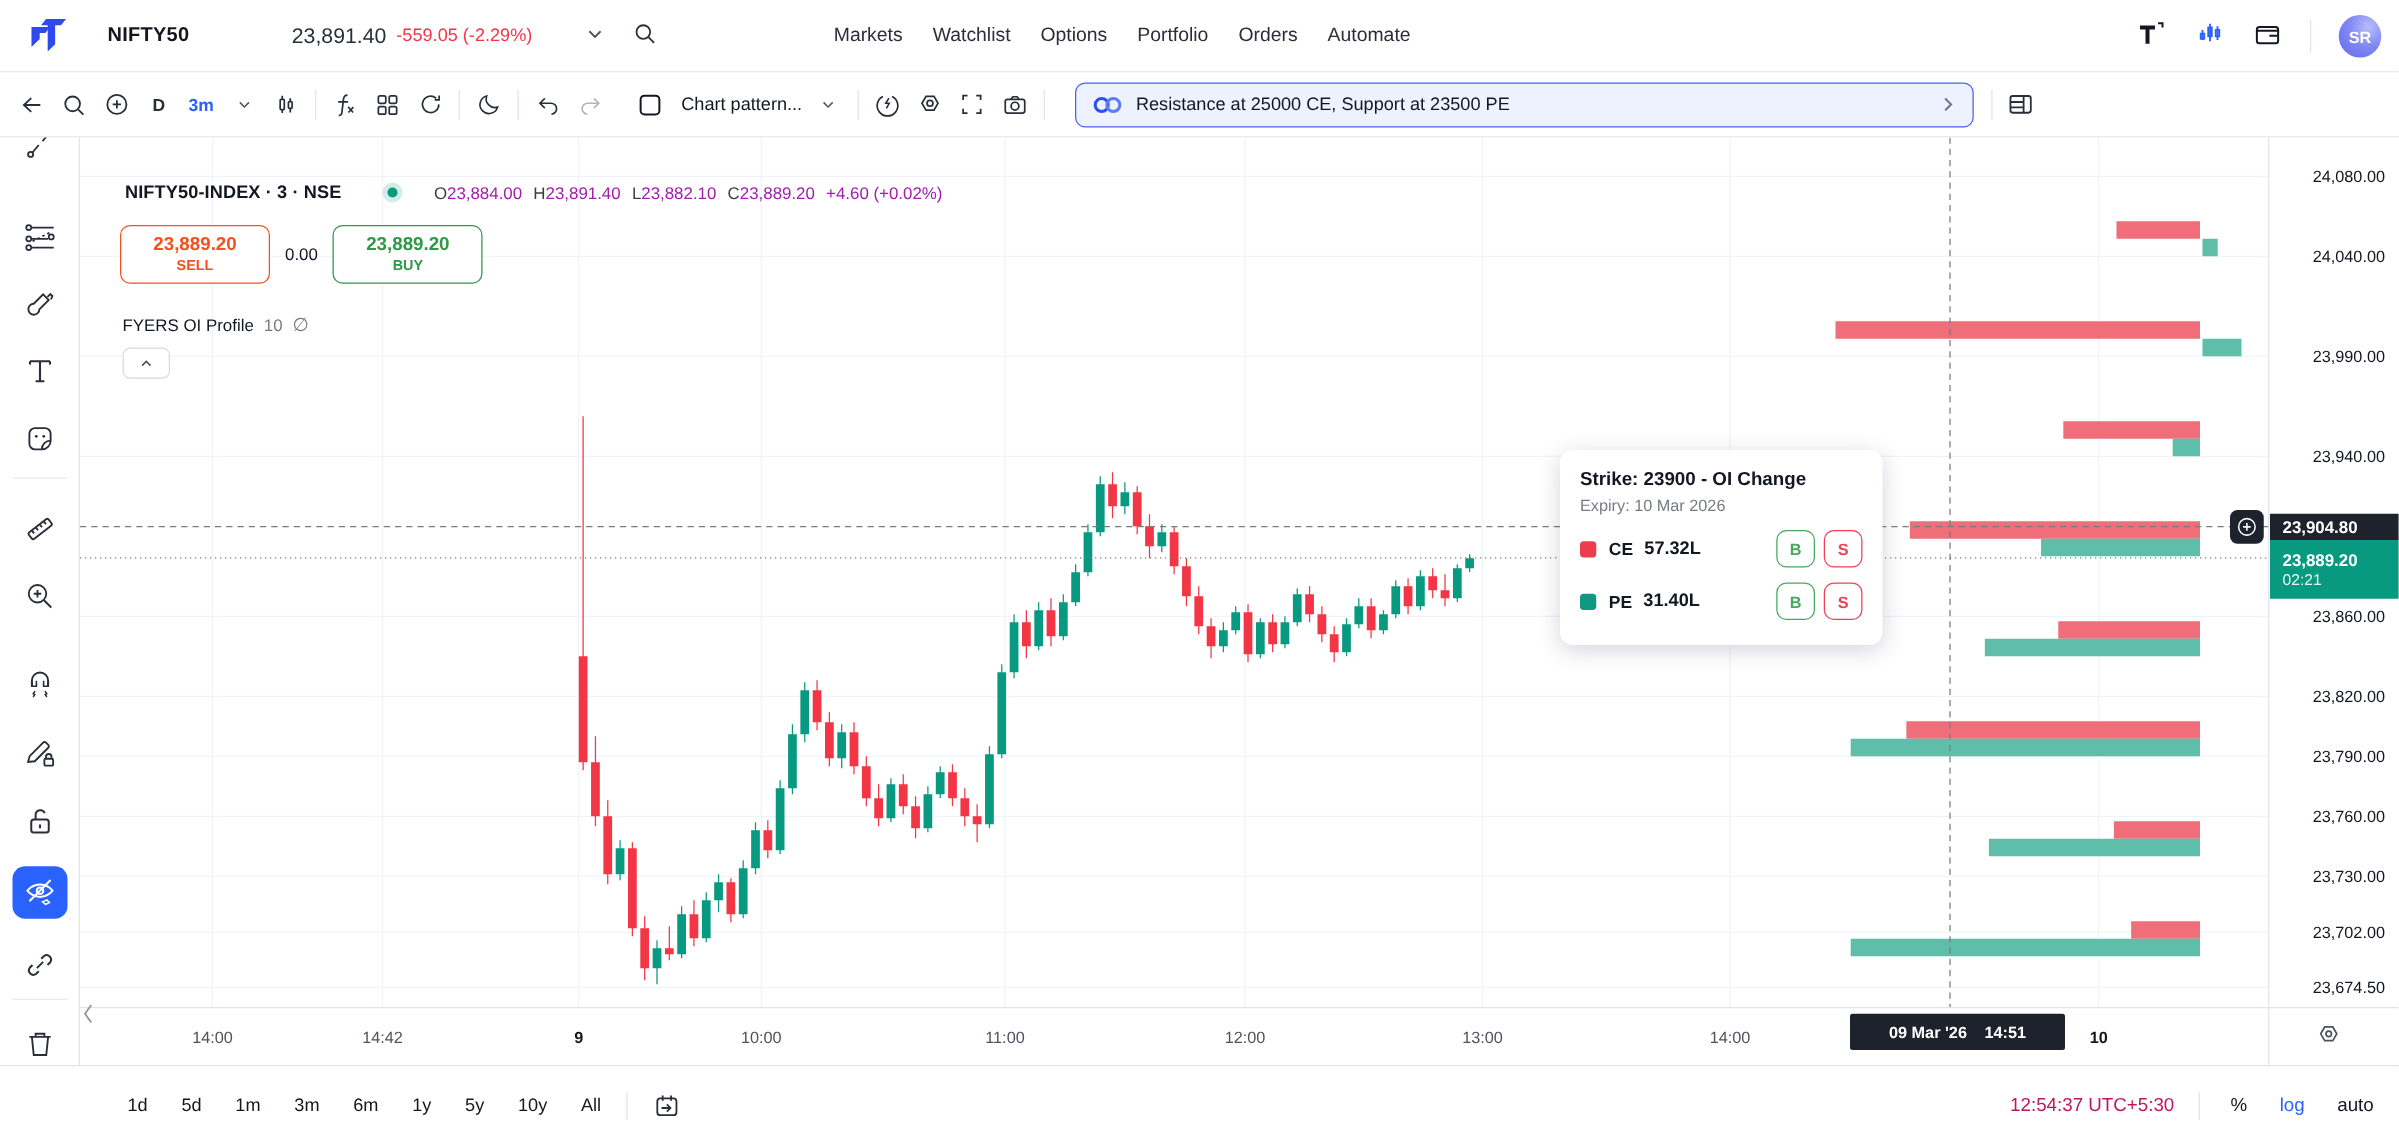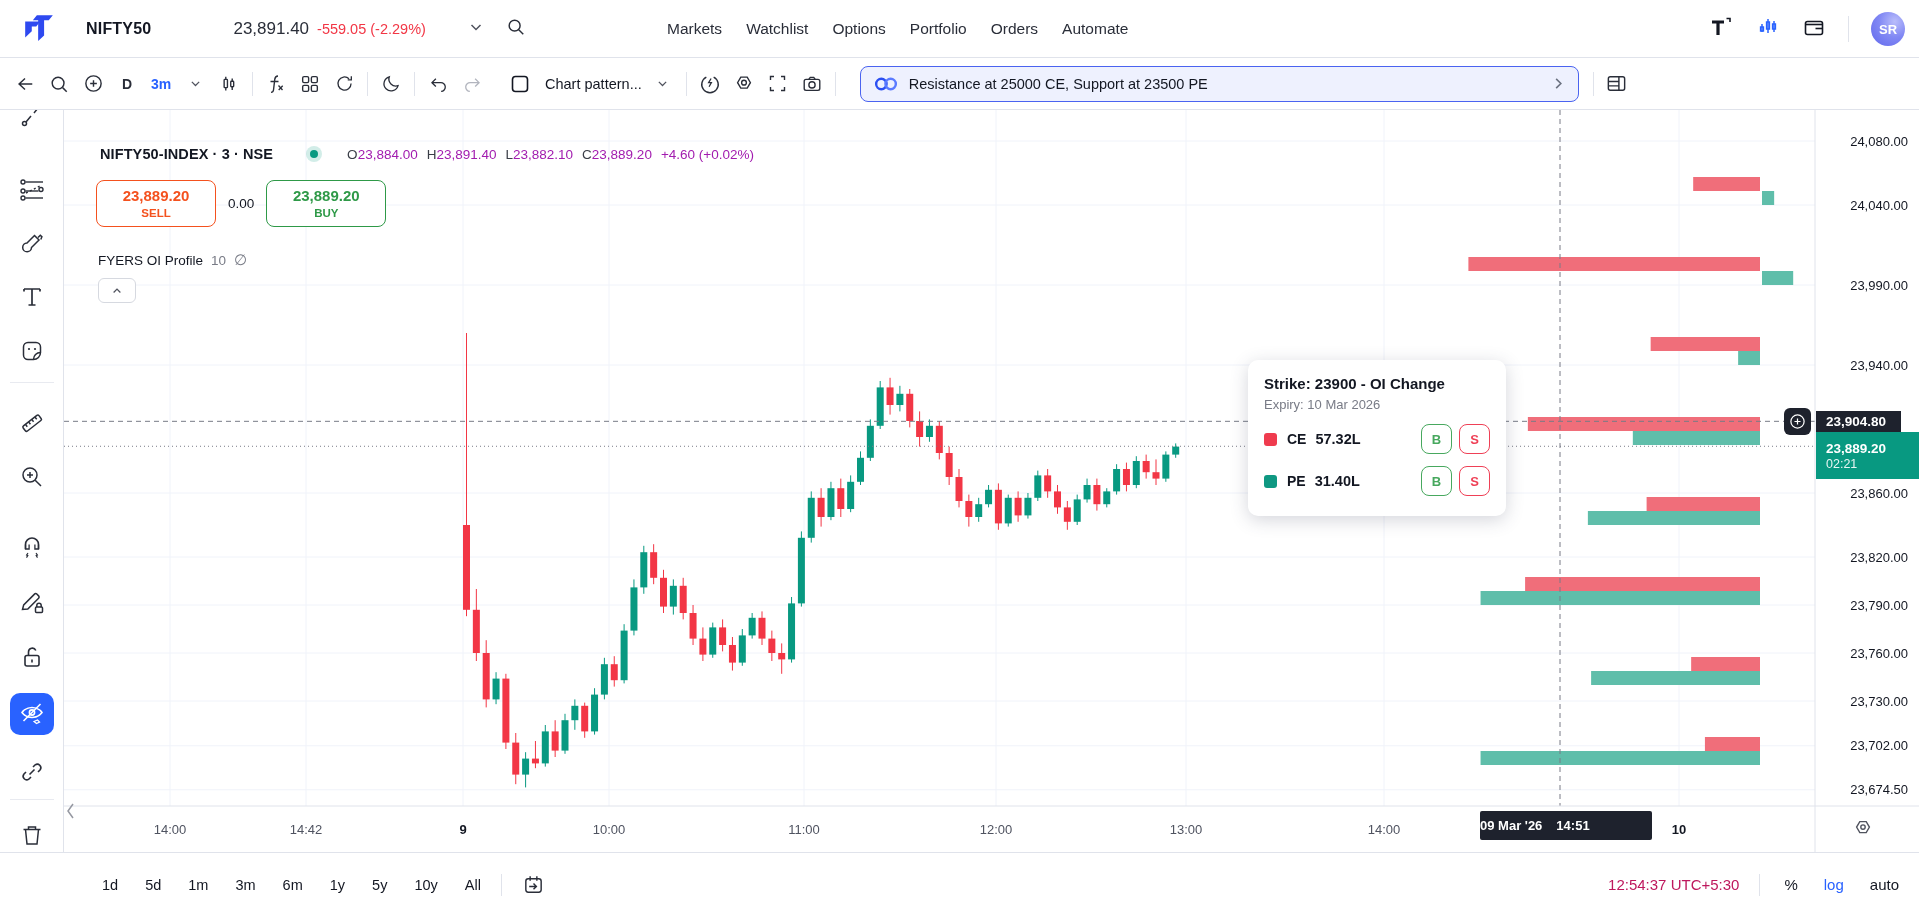--- a/index.html
+++ b/index.html
@@ -83,32 +83,32 @@
   .trow { display:flex; align-items:center; margin-top:12px; }
   .sw { width:13px; height:13px; border-radius:3px; margin-right:10px; }
   .trow .k { font-size:14px; font-weight:bold; margin-right:9px; }
   .trow .v { font-size:14.5px; font-weight:bold; }
   .bs { margin-left:auto; display:flex; gap:7px; }
   .bsb { width:31px; height:30px; border-radius:8px; background:#fff; border:1.5px solid;
     font-size:13px; font-weight:bold; display:flex; align-items:center; justify-content:center; cursor:pointer; }
   .bsb.b { border-color:#47a85e; color:#47a85e; }
   .bsb.s { border-color:#ef4056; color:#ef4056; }
 
-  .badge-cross { position:absolute; left:1752px; top:301px; width:85px; height:21px; background:#1e222d;
+  .badge-cross { position:absolute; left:1752px; top:301px; width:103px; height:21px; background:#1e222d;
     color:#fff; font-size:13.5px; font-weight:bold; display:flex; align-items:center; padding-left:10px; z-index:4; }
   .badge-ltp { position:absolute; left:1752px; top:322px; width:103px; height:47px; background:#089981;
     color:#fff; display:flex; flex-direction:column; justify-content:center; padding-left:10px; z-index:4; }
   .badge-ltp .p1 { font-size:13.5px; font-weight:bold; }
   .badge-ltp .p2 { font-size:12.5px; opacity:.9; margin-top:1px; }
   .plusbtn { position:absolute; left:1720px; top:298px; width:27px; height:27px; border-radius:6px;
     background:#1e222d; display:flex; align-items:center; justify-content:center; cursor:pointer; z-index:4; }
 
   .time-badge { position:absolute; left:1416px; top:701px; width:172px; height:29px; background:#1e222d;
     border-radius:2px; color:#fff; font-size:13px; font-weight:bold; display:flex; align-items:center;
-    justify-content:flex-start; gap:14px; z-index:4; }
+    justify-content:center; gap:14px; z-index:4; }
   .axis-gear { position:absolute; left:1788px; top:707px; color:#50535e; cursor:pointer; }
   .pane-collapse { position:absolute; left:0px; top:690px; color:#9598a1; cursor:pointer; }
 
   
   .bottom { position:absolute; left:0; top:852px; width:1919px; height:64px; background:#fff;
     border-top:1px solid #e0e3eb; display:flex; align-items:center; }
   .ranges { display:flex; align-items:center; gap:27px; margin-left:102px; font-size:14.5px; }
   .ranges span { cursor:pointer; color:#131722; }
   .b-div { width:1px; height:22px; background:#e0e3eb; margin:0 20px; }
   .b-right { margin-left:auto; display:flex; align-items:center; margin-right:20px; font-size:15px; }

